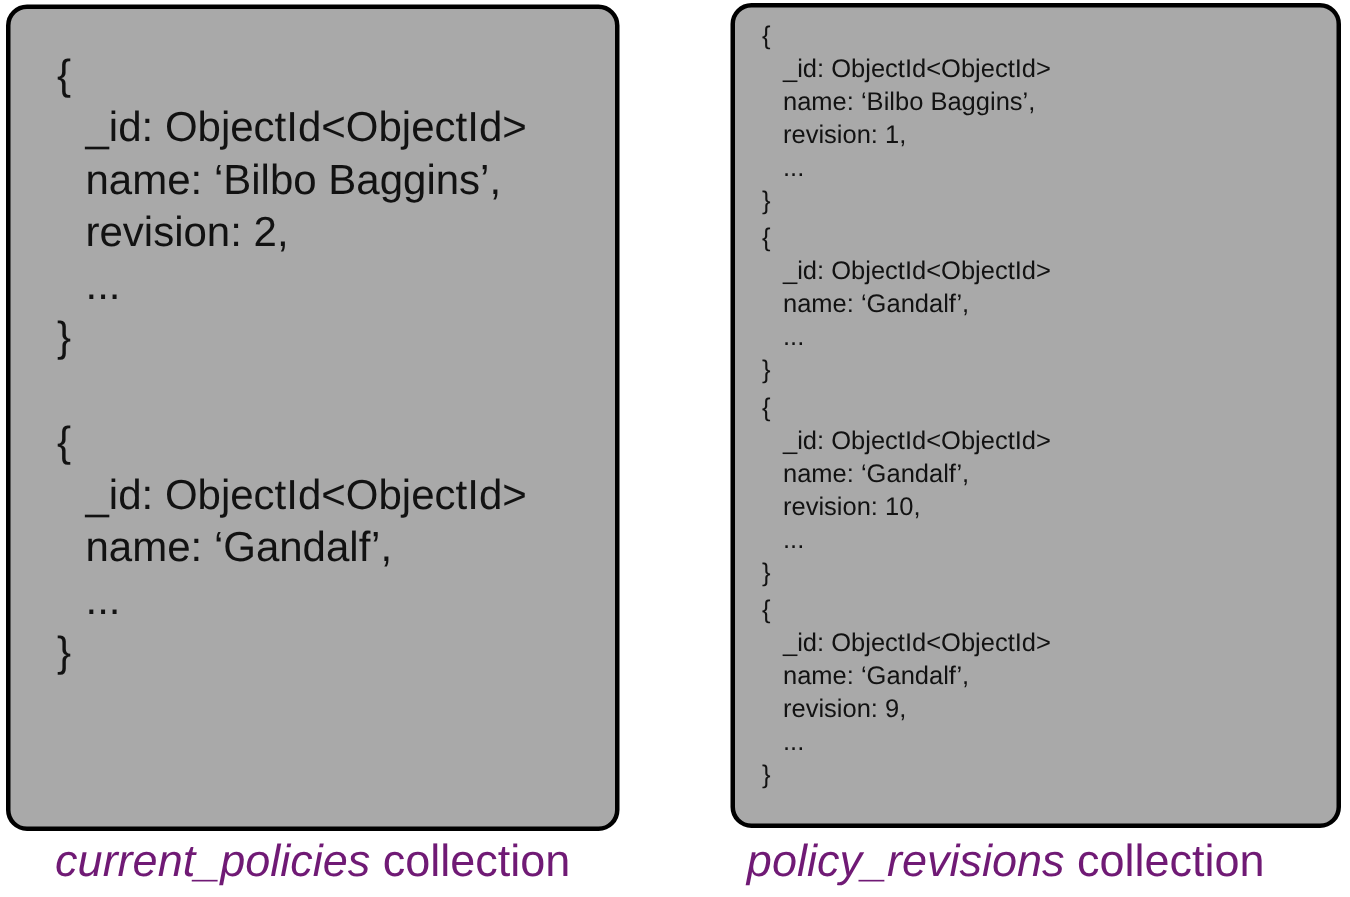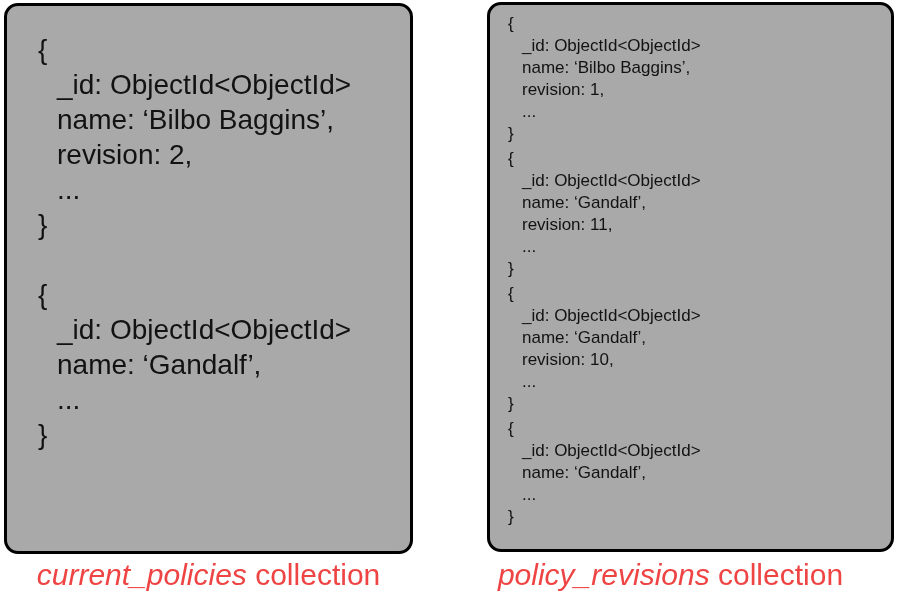--- a/index.html
+++ b/index.html
@@ -63,21 +63,21 @@
   }
   .docs-right .field {
     padding-left: 14px;
   }
   .caption {
     position: absolute;
     top: 556px;
     text-align: center;
     font-size: 30px;
     line-height: 38px;
-    color: #ef4444;
+    color: #701a75;
     white-space: pre;
   }
   #left-caption {
     left: 4px;
     width: 409px;
   }
   #right-caption {
     left: 467px;
     width: 407px;
   }
@@ -122,38 +122,38 @@
         <div class="line field">name: ‘Bilbo Baggins’,</div>
         <div class="line field">revision: 1,</div>
         <div class="line field">...</div>
         <div class="line brace">}</div>
       </div>
 
       <div class="doc">
         <div class="line brace">{</div>
         <div class="line field">_id: ObjectId&lt;ObjectId&gt;</div>
         <div class="line field">name: ‘Gandalf’,</div>
-        <div class="line field">revision: 11,</div>
         <div class="line field">...</div>
         <div class="line brace">}</div>
       </div>
 
       <div class="doc">
         <div class="line brace">{</div>
         <div class="line field">_id: ObjectId&lt;ObjectId&gt;</div>
         <div class="line field">name: ‘Gandalf’,</div>
         <div class="line field">revision: 10,</div>
         <div class="line field">...</div>
         <div class="line brace">}</div>
       </div>
 
       <div class="doc">
         <div class="line brace">{</div>
         <div class="line field">_id: ObjectId&lt;ObjectId&gt;</div>
         <div class="line field">name: ‘Gandalf’,</div>
+        <div class="line field">revision: 9,</div>
         <div class="line field">...</div>
         <div class="line brace">}</div>
       </div>
 
     </div>
   </div>
 
   <div class="caption" id="left-caption"><span class="it">current_policies</span><span> collection</span></div>
 
   <div class="caption" id="right-caption"><span class="it">policy_revisions</span><span> collection</span></div>

